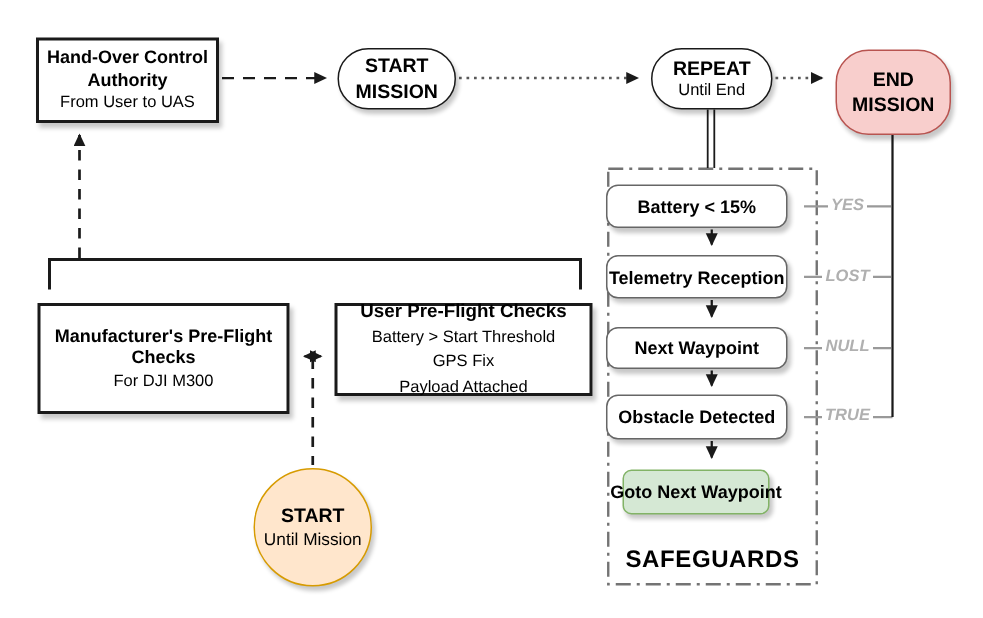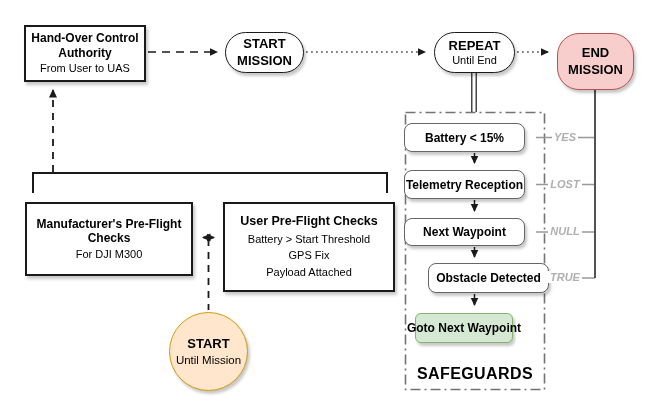--- a/index.html
+++ b/index.html
@@ -103,21 +103,21 @@
 
   <div class="node check shadow" style="top:123px;height:29px;">
     <span>Battery &lt; 15%</span>
   </div>
   <div class="node check shadow" style="top:170px;height:29px;">
     <span>Telemetry Reception</span>
   </div>
   <div class="node check shadow" style="top:218px;height:28px;">
     <span>Next Waypoint</span>
   </div>
-  <div class="node check shadow" style="top:263px;height:30px;margin-left:24px;">
+  <div class="node check shadow" style="top:263px;height:30px;">
     <span>Obstacle Detected</span>
   </div>
   <div class="node goto-box shadow" style="left:415px;top:313px;width:98px;height:30px;">
     <span>Goto Next Waypoint</span>
   </div>
 
   <div class="sg-title" style="top:365px;">SAFEGUARDS</div>
 
   <div class="outcome" style="top:130.5px;">
     <span>YES</span>
@@ -130,21 +130,21 @@
   </div>
   <div class="outcome" style="top:271px;">
     <span>TRUE</span>
   </div>
 
   <div class="node preflight shadow" style="left:25px;top:202px;width:168px;height:74px;">
     <div class="title" style="width:150px;">Manufacturer's Pre-Flight Checks</div>
     <div class="subtitle">For DJI M300</div>
   </div>
 
-  <div class="node preflight shadow" style="left:223px;top:202px;width:172px;height:90px;">
+  <div class="node preflight shadow" style="left:223px;top:202px;width:172px;height:62px;">
     <div class="title" style="font-size:12.5px;">User Pre-Flight Checks</div>
     <div class="items">
       <div>Battery &gt; Start Threshold</div>
       <div>GPS Fix</div>
       <div>Payload Attached</div>
     </div>
   </div>
 
   <div class="node circle shadow" style="left:169px;top:312px;width:79px;height:79px;">
     <div class="title">START</div>

